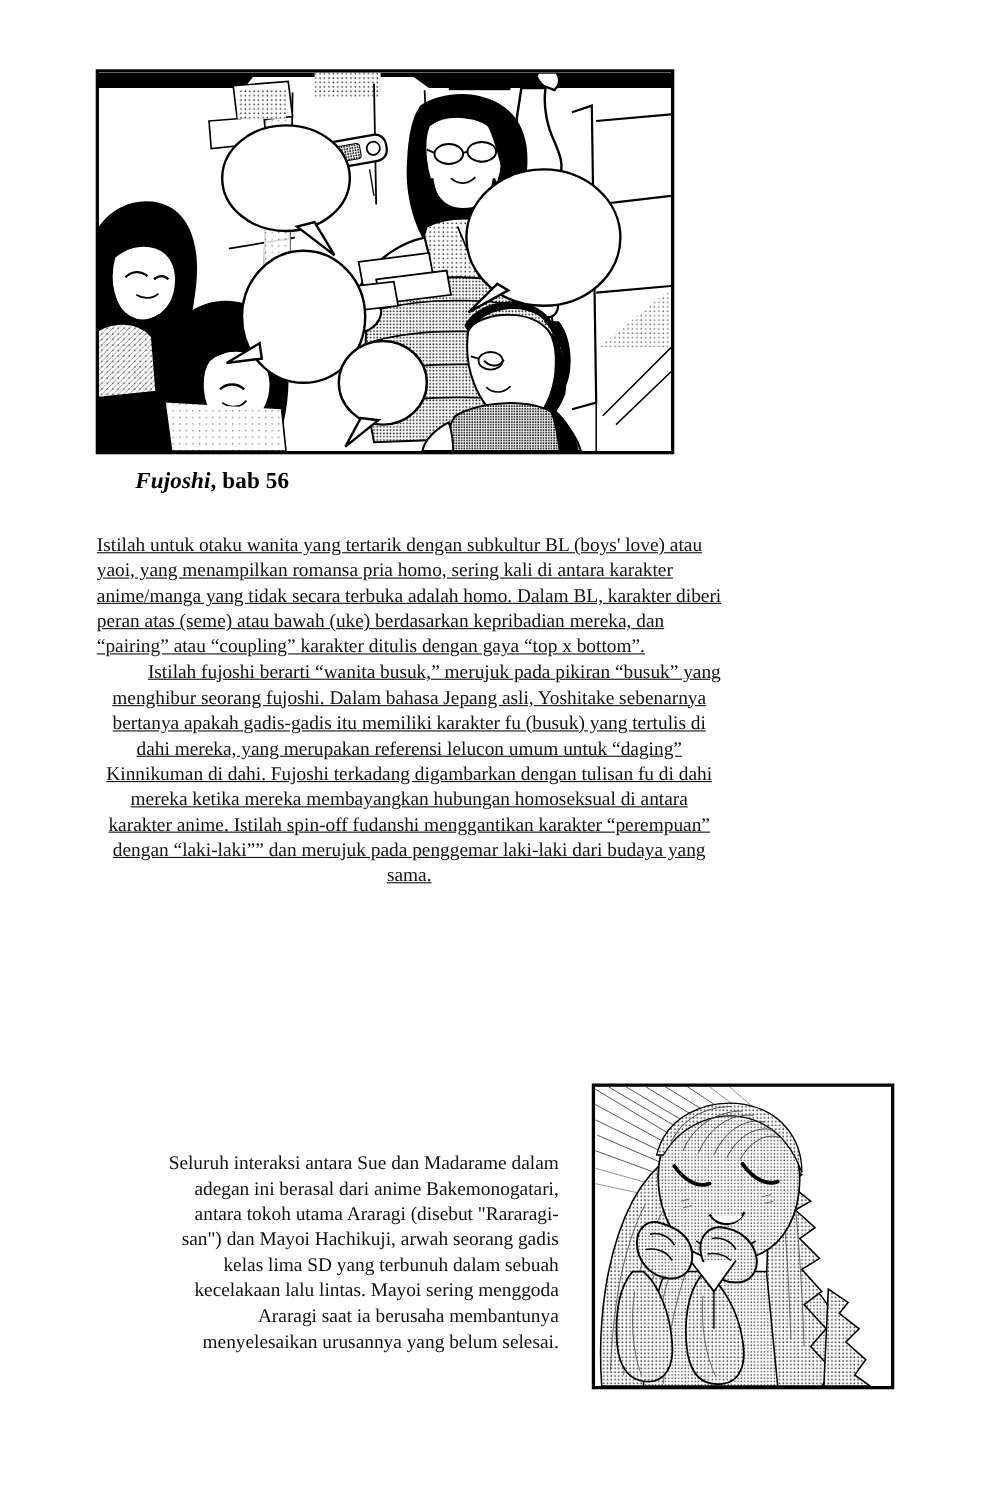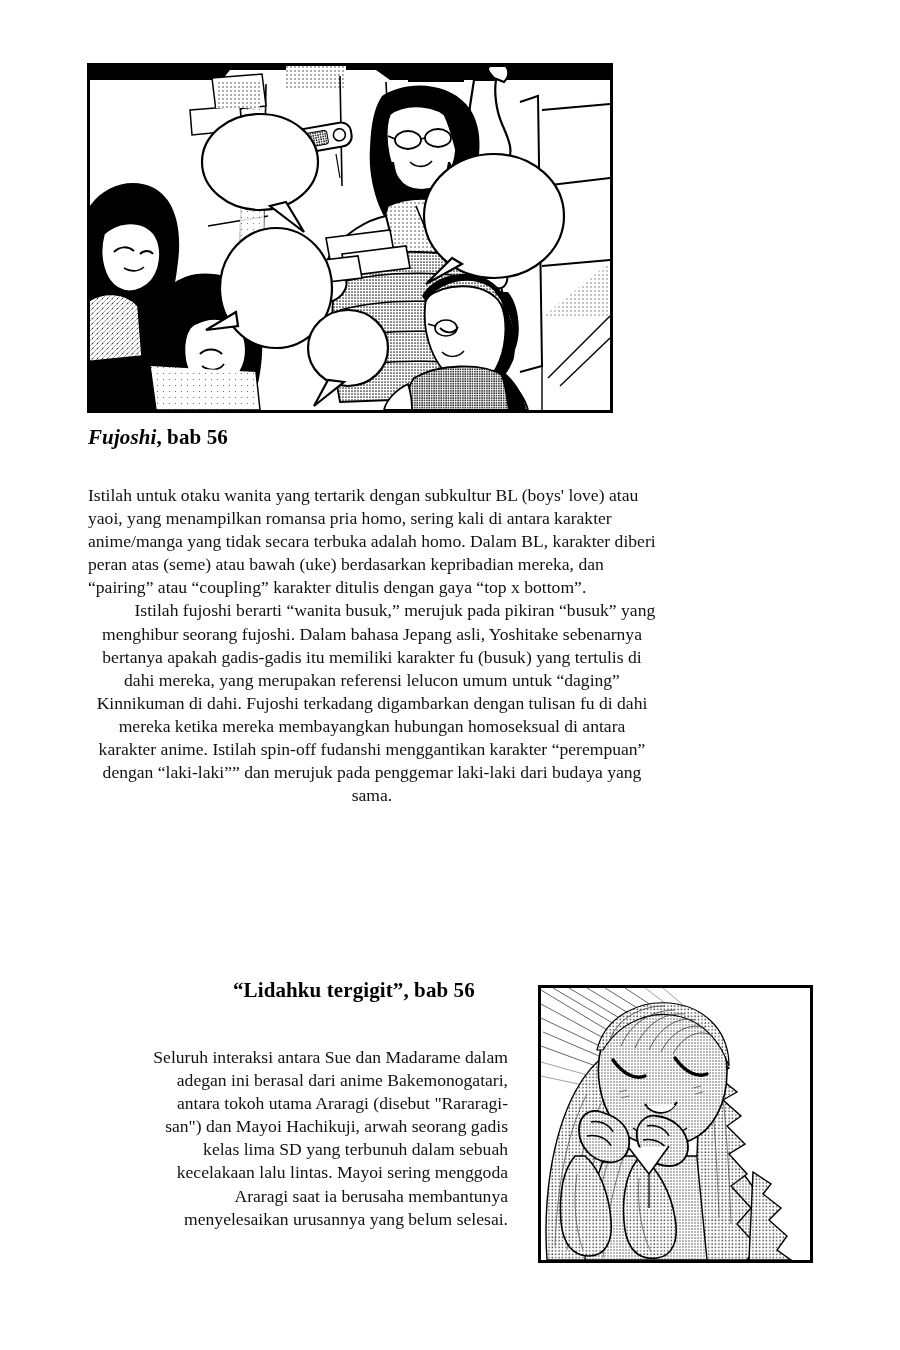--- a/index.html
+++ b/index.html
@@ -49,20 +49,21 @@
   }
 
   
   .heading {
     position: absolute;
     font-size: 21px;
     font-weight: bold;
     line-height: 26px;
     letter-spacing: 0.1px;
     white-space: nowrap;
+    margin-left: 35px;
   }
   .heading .ital {
     font-style: italic;
   }
 
   #heading-fujoshi {
     left: 88px;
     top: 424px;
   }
   #heading-lidahku {
@@ -74,20 +75,21 @@
     position: absolute;
     font-size: 17.6px;
     line-height: 23.1px;
     color: #111111;
   }
   #body-fujoshi {
     left: 88px;
     top: 484px;
     width: 568px;
     text-align: left;
+    text-decoration: underline;
   }
   #body-fujoshi p {
     margin: 0;
   }
   #body-fujoshi p.indented {
     text-indent: 2.6em;
     text-align: center;
   }
   #body-lidahku {
     left: 132px;
@@ -277,23 +279,20 @@
 
   <div class="heading" id="heading-fujoshi">
     <span class="ital">Fujoshi</span><span>, bab 56</span>
   </div>
 
   <div class="bodytext" id="body-fujoshi">
     <p>Istilah untuk otaku wanita yang tertarik dengan subkultur BL (boys' love) atau yaoi, yang menampilkan romansa pria homo, sering kali di antara karakter anime/manga yang tidak secara terbuka adalah homo. Dalam BL, karakter diberi peran atas (seme) atau bawah (uke) berdasarkan kepribadian mereka, dan “pairing” atau “coupling” karakter ditulis dengan gaya “top x bottom”.</p>
     <p class="indented">Istilah fujoshi berarti “wanita busuk,” merujuk pada pikiran “busuk” yang menghibur seorang fujoshi. Dalam bahasa Jepang asli, Yoshitake sebenarnya bertanya apakah gadis-gadis itu memiliki karakter fu (busuk) yang tertulis di dahi mereka, yang merupakan referensi lelucon umum untuk “daging” Kinnikuman di dahi. Fujoshi terkadang digambarkan dengan tulisan fu di dahi mereka ketika mereka membayangkan hubungan homoseksual di antara karakter anime. Istilah spin-off fudanshi menggantikan karakter “perempuan” dengan “laki-laki”” dan merujuk pada penggemar laki-laki dari budaya yang sama.</p>
   </div>
 
-  <div class="heading" id="heading-lidahku">
-    <span>“Lidahku tergigit”, bab 56</span>
-  </div>
 
   <div class="bodytext" id="body-lidahku">
     <p>Seluruh interaksi antara Sue dan Madarame dalam adegan ini berasal dari anime Bakemonogatari, antara tokoh utama Araragi (disebut "Rararagi-san") dan Mayoi Hachikuji, arwah seorang gadis kelas lima SD yang terbunuh dalam sebuah kecelakaan lalu lintas. Mayoi sering menggoda Araragi saat ia berusaha membantunya menyelesaikan urusannya yang belum selesai.</p>
   </div>
 
   <div class="panel" id="panel-bottom">
     <svg viewBox="0 0 269 272" preserveAspectRatio="none">
       <defs>
         <pattern id="tone-soft" width="3" height="3" patternUnits="userSpaceOnUse">
           <rect width="3" height="3" fill="#ffffff"></rect>

